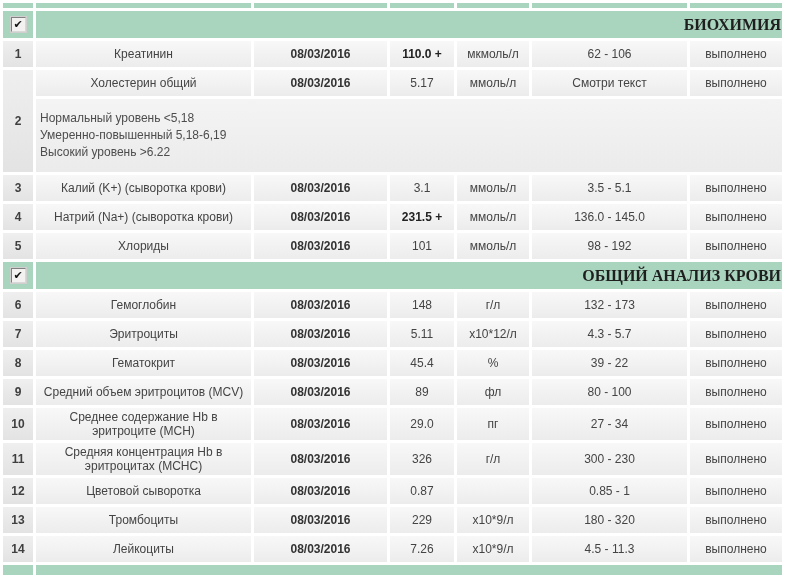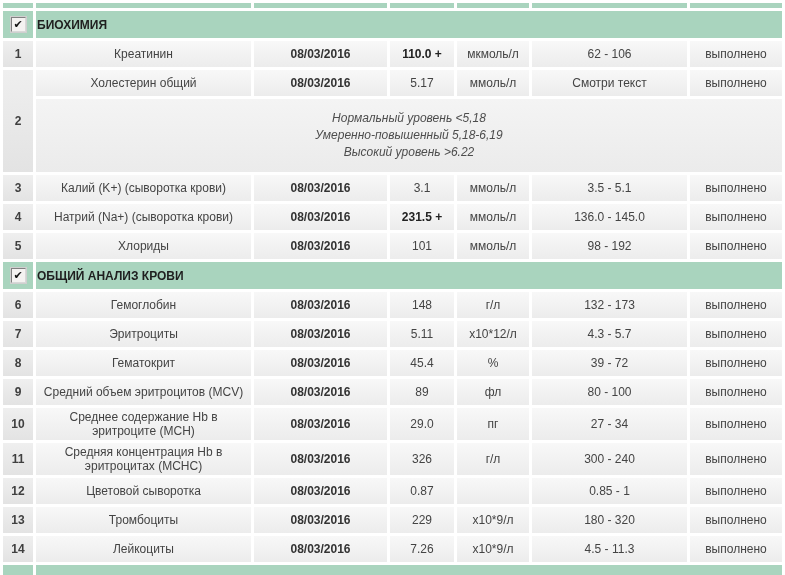--- a/index.html
+++ b/index.html
@@ -37,32 +37,33 @@
   }
   td.section-cell {
     background: #a9d4be;
     height: 23px;
   }
   td.section-title-cell {
     background: #a9d4be;
     height: 23px;
     font-weight: bold;
     color: #1f1f1f;
-    font-size: 12px;
-    text-align: left;
+    font-size: 16px;
+    text-align: right;
     vertical-align: middle;
+    font-family: Liberation Serif, serif;
   }
   td.date-cell { font-weight: bold; color: #333333; }
   td.value-cell.flagged { font-weight: bold; color: #222222; }
   td.comment-cell {
     background: linear-gradient(180deg, #f4f4f4, #ebebeb);
     padding: 11px 4px;
     color: #4d4d4d;
   }
-  .comment-line { line-height: 17px; text-align: center; font-style: italic; }
+  .comment-line { line-height: 17px; text-align: left; }
   .checkbox {
     display: inline-block;
     width: 13px; height: 13px;
     background: #f4f2f1;
     border: 1px solid;
     border-color: #808080 #d8d8d8 #d8d8d8 #808080;
     box-shadow: 0 0 0 1px #cfcfcf;
     line-height: 12px;
     font-size: 11px;
     color: #161616;
@@ -179,21 +180,21 @@
           <td class="cell units-cell">х10*12/л</td>
           <td class="cell range-cell">4.3 - 5.7</td>
           <td class="cell status-cell">выполнено</td>
         </tr>
         <tr class="test-row">
           <td class="cell num-cell">8</td>
           <td class="cell name-cell">Гематокрит</td>
           <td class="cell date-cell">08/03/2016</td>
           <td class="cell value-cell">45.4</td>
           <td class="cell units-cell">%</td>
-          <td class="cell range-cell">39 - 72</td>
+          <td class="cell range-cell">39 - 22</td>
           <td class="cell status-cell">выполнено</td>
         </tr>
         <tr class="test-row">
           <td class="cell num-cell">9</td>
           <td class="cell name-cell">Средний объем эритроцитов (MCV)</td>
           <td class="cell date-cell">08/03/2016</td>
           <td class="cell value-cell">89</td>
           <td class="cell units-cell">фл</td>
           <td class="cell range-cell">80 - 100</td>
           <td class="cell status-cell">выполнено</td>
@@ -206,21 +207,21 @@
           <td class="cell units-cell">пг</td>
           <td class="cell range-cell">27 - 34</td>
           <td class="cell status-cell">выполнено</td>
         </tr>
         <tr class="test-row">
           <td class="cell num-cell">11</td>
           <td class="cell name-cell">Средняя концентрация Hb в эритроцитах (MCHC)</td>
           <td class="cell date-cell">08/03/2016</td>
           <td class="cell value-cell">326</td>
           <td class="cell units-cell">г/л</td>
-          <td class="cell range-cell">300 - 240</td>
+          <td class="cell range-cell">300 - 230</td>
           <td class="cell status-cell">выполнено</td>
         </tr>
         <tr class="test-row">
           <td class="cell num-cell">12</td>
           <td class="cell name-cell">Цветовой сыворотка</td>
           <td class="cell date-cell">08/03/2016</td>
           <td class="cell value-cell">0.87</td>
           <td class="cell units-cell"></td>
           <td class="cell range-cell">0.85 - 1</td>
           <td class="cell status-cell">выполнено</td>

